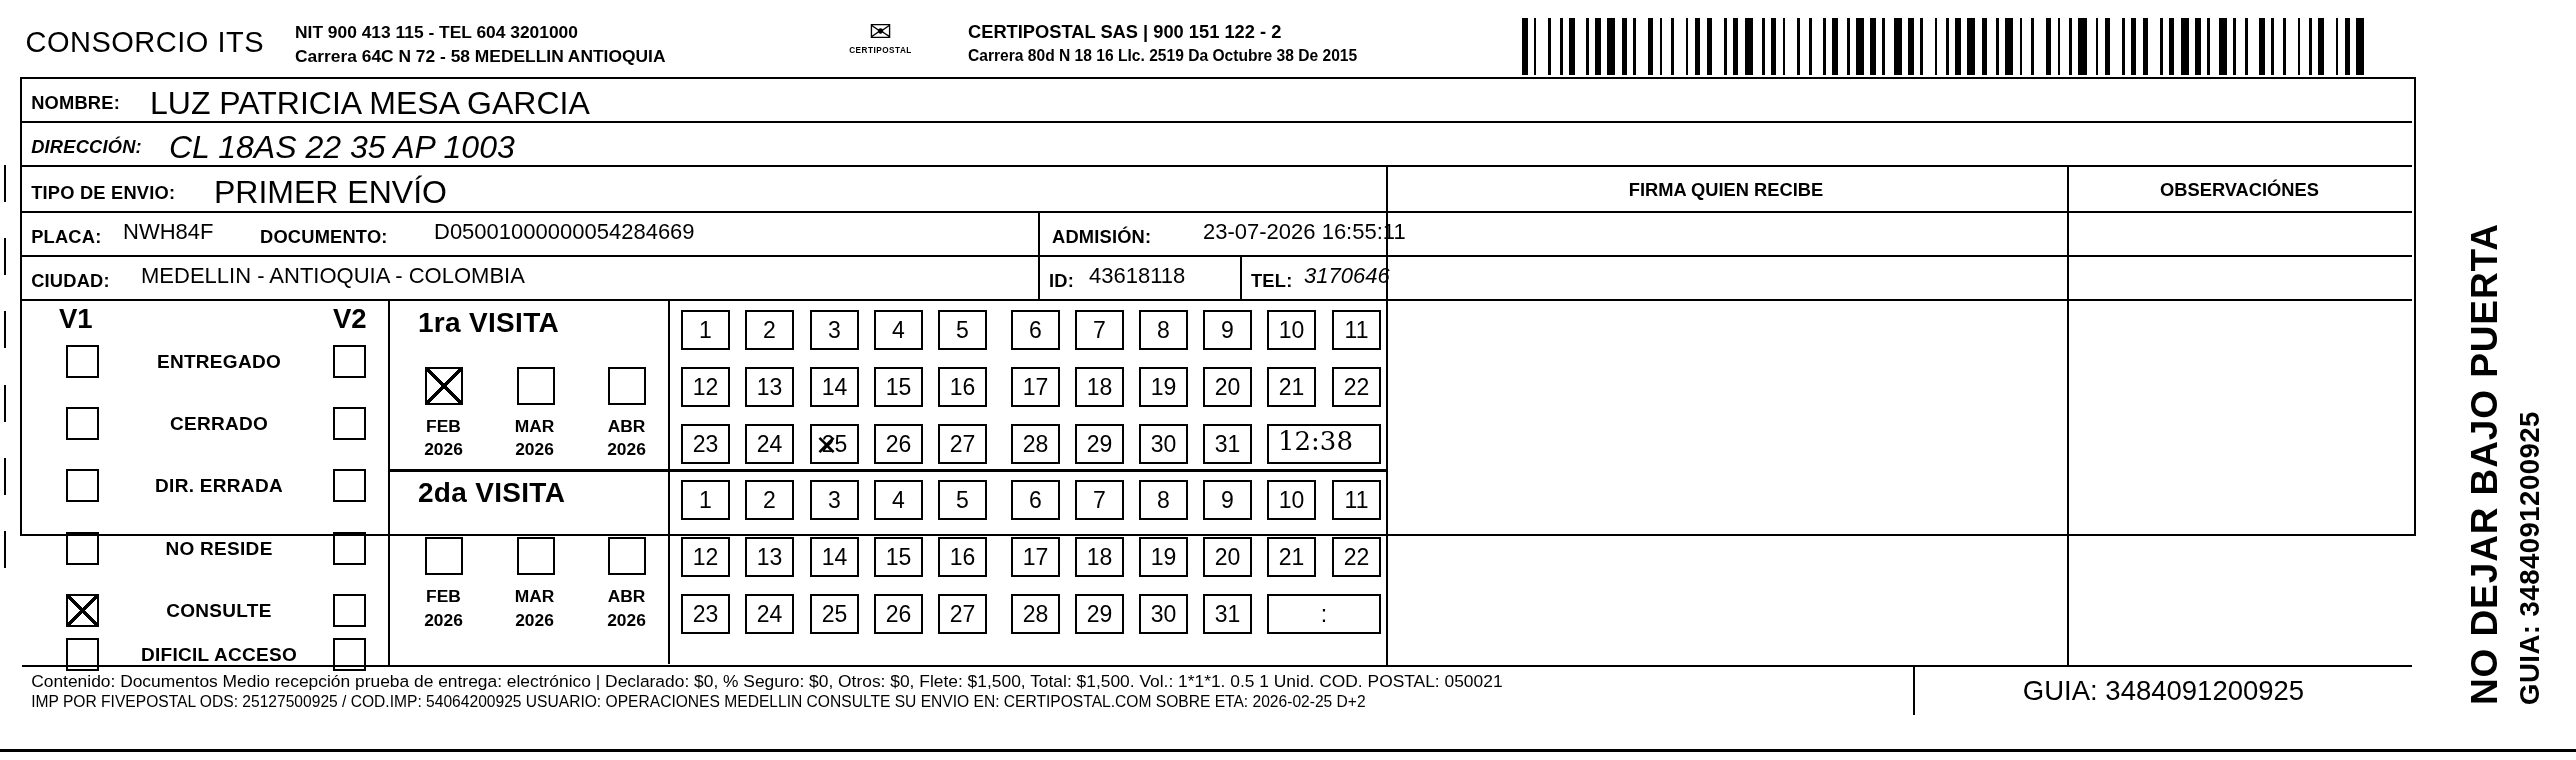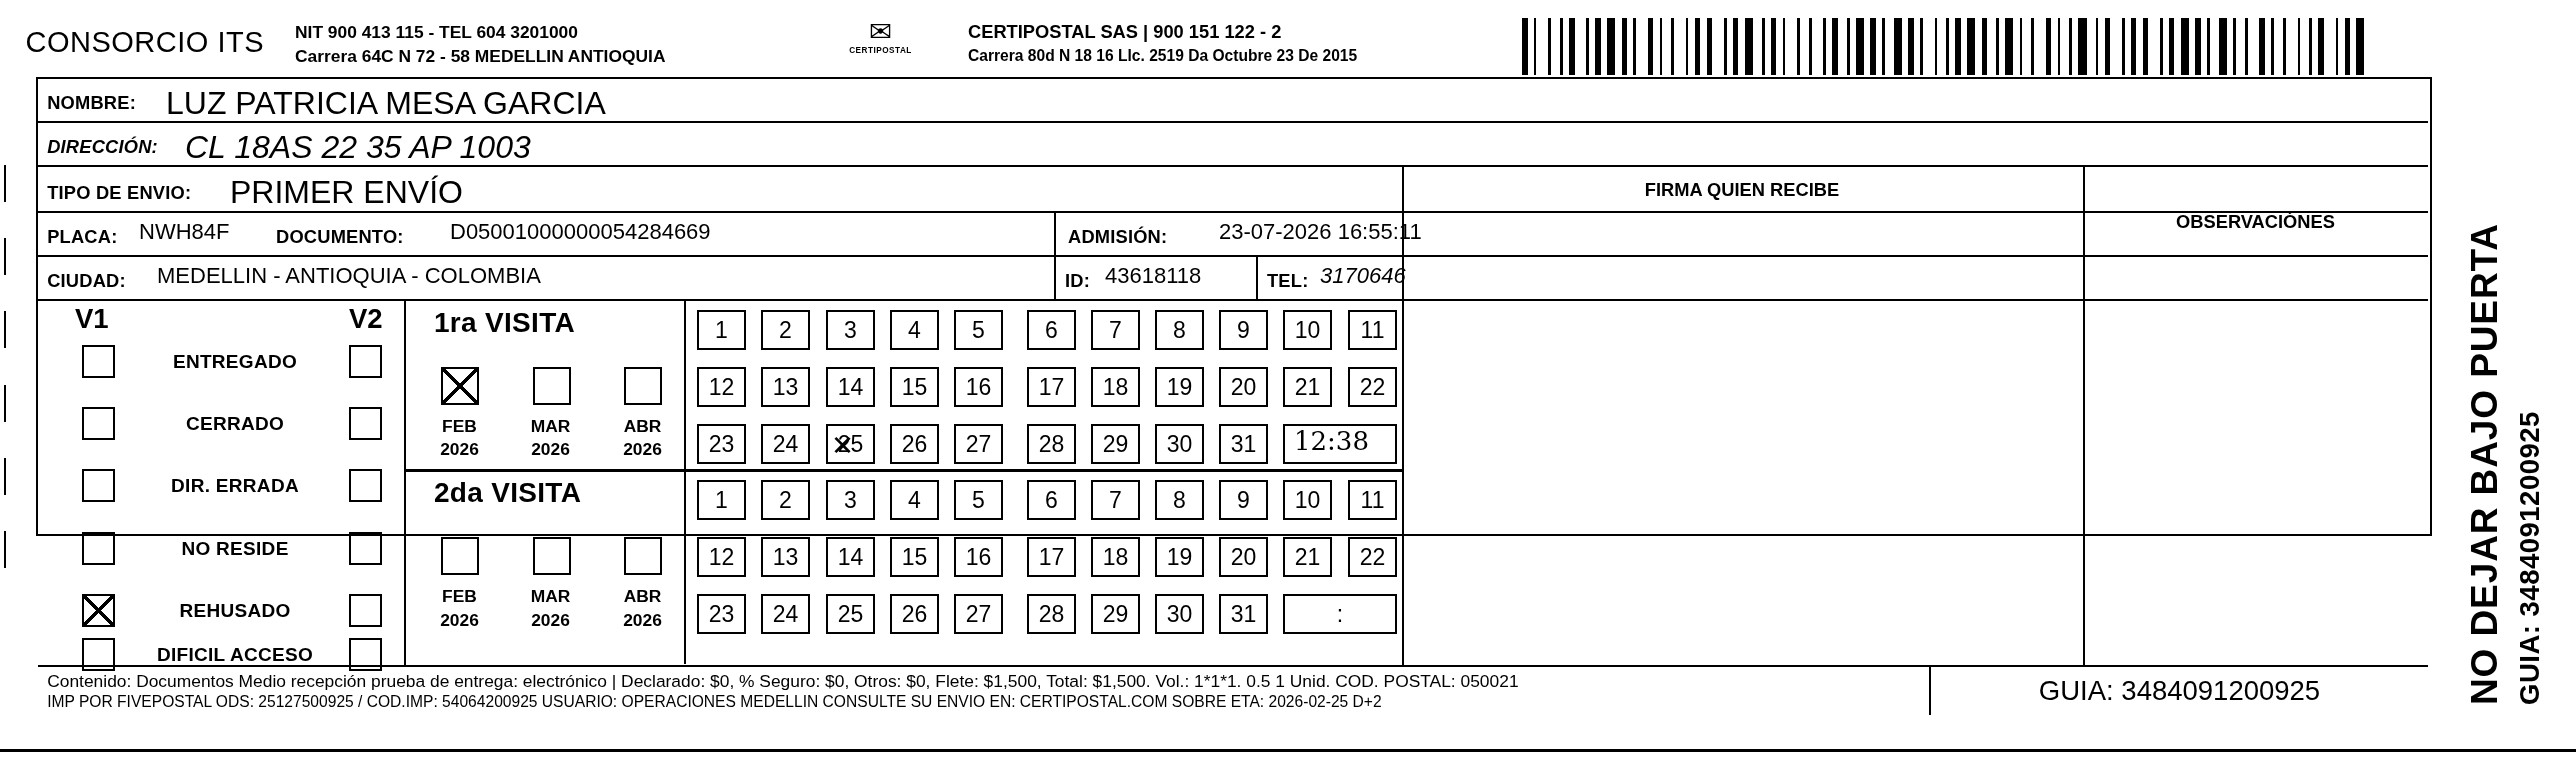--- a/index.html
+++ b/index.html
@@ -15,21 +15,21 @@
     position: relative;
     width: 2576px;
     height: 760px;
     background: #ffffff;
     overflow: hidden;
   }
 
   
   #label-frame {
     position: absolute;
-    left: 36px;
+    left: 20px;
     top: 77px;
     width: 2396px;
     height: 459px;
     border: 2.7px solid #000;
     box-sizing: border-box;
     padding-left: 19px;
   }
 
   
   #header {
@@ -351,21 +351,21 @@
       <div>Carrera 64C N 72 - 58 MEDELLIN ANTIOQUIA</div>
     </div>
 
     <div id="post-logo">
       <div class="glyph">✉</div>
       <div class="cap">CERTIPOSTAL</div>
     </div>
 
     <div id="operator-block">
       <div class="line1">CERTIPOSTAL SAS | 900 151 122 - 2</div>
-      <div class="line2">Carrera 80d N 18 16  Llc. 2519 Da Octubre 23 De 2015</div>
+      <div class="line2">Carrera 80d N 18 16  Llc. 2519 Da Octubre 38 De 2015</div>
     </div>
 
     <div id="barcode">
         <i style="width: 5.5px;"></i>
         <i style="width: 2.7px; background: transparent;"></i>
         <i style="width: 2.7px;"></i>
         <i style="width: 8.2px; background: transparent;"></i>
         <i style="width: 2.7px;"></i>
         <i style="width: 5.5px; background: transparent;"></i>
         <i style="width: 2.7px;"></i>
@@ -512,21 +512,21 @@
       <span class="fieldlbl" style="left:9.2px; top:13px;">DIRECCIÓN:</span>
       <span class="fieldval" style="left:147px; top:5.5px;">CL 18AS 22 35 AP 1003</span>
     </div>
 
     <div class="row" id="row-tipo">
       <span class="fieldlbl" style="left:9.2px; top:14.7px;">TIPO DE ENVIO:</span>
       <span class="fieldval" style="left:192px; top:7.3px;">PRIMER ENVÍO</span>
       <div class="cellsep" style="left:1364px;"></div>
       <div class="cellsep" style="left:2045px;"></div>
       <div class="headcell" style="left:1364px; width:680px;">FIRMA QUIEN RECIBE</div>
-      <div class="headcell" style="left:2045px; width:345px;margin-top:32px;">OBSERVACIÓNES</div>
+      <div class="headcell" style="left:2045px; width:345px;">OBSERVACIÓNES</div>
     </div>
 
     <div class="row" id="row-placa">
       <span class="fieldlbl" style="left:9.2px; top:13px;">PLACA:</span>
       <span class="fieldval small" style="left:101px; top:6.4px;">NWH84F</span>
       <span class="fieldlbl" style="left:238px; top:13px;">DOCUMENTO:</span>
       <span class="fieldval small" style="left:412px; top:6.4px;">D05001000000054284669</span>
       <div class="cellsep" style="left:1016px;"></div>
       <span class="fieldlbl" style="left:1030px; top:13px;">ADMISIÓN:</span>
       <span class="fieldval small" style="left:1181px; top:6.4px;">23-07-2026 16:55:11</span>
@@ -576,21 +576,21 @@
         </div>
 
         <div class="statusrow" style="top:231px;">
           <div class="chk" style="left:44px; top:0;"></div>
           <div class="statusname">NO RESIDE</div>
           <div class="chk" style="left:311px; top:0;"></div>
         </div>
 
         <div class="statusrow" style="top:293px;">
           <div class="chk x" style="left:44px; top:0;"></div>
-          <div class="statusname">REHUSADO</div>
+          <div class="statusname">CONSULTE</div>
           <div class="chk" style="left:311px; top:0;"></div>
         </div>
 
         <div class="statusrow" style="top:355px;">
           <div class="chk" style="left:44px; top:-18.3px;"></div>
           <div class="statusname" style="top:-18.3px;">DIFICIL ACCESO</div>
           <div class="chk" style="left:311px; top:-18.3px;"></div>
         </div>
       </div>
 

